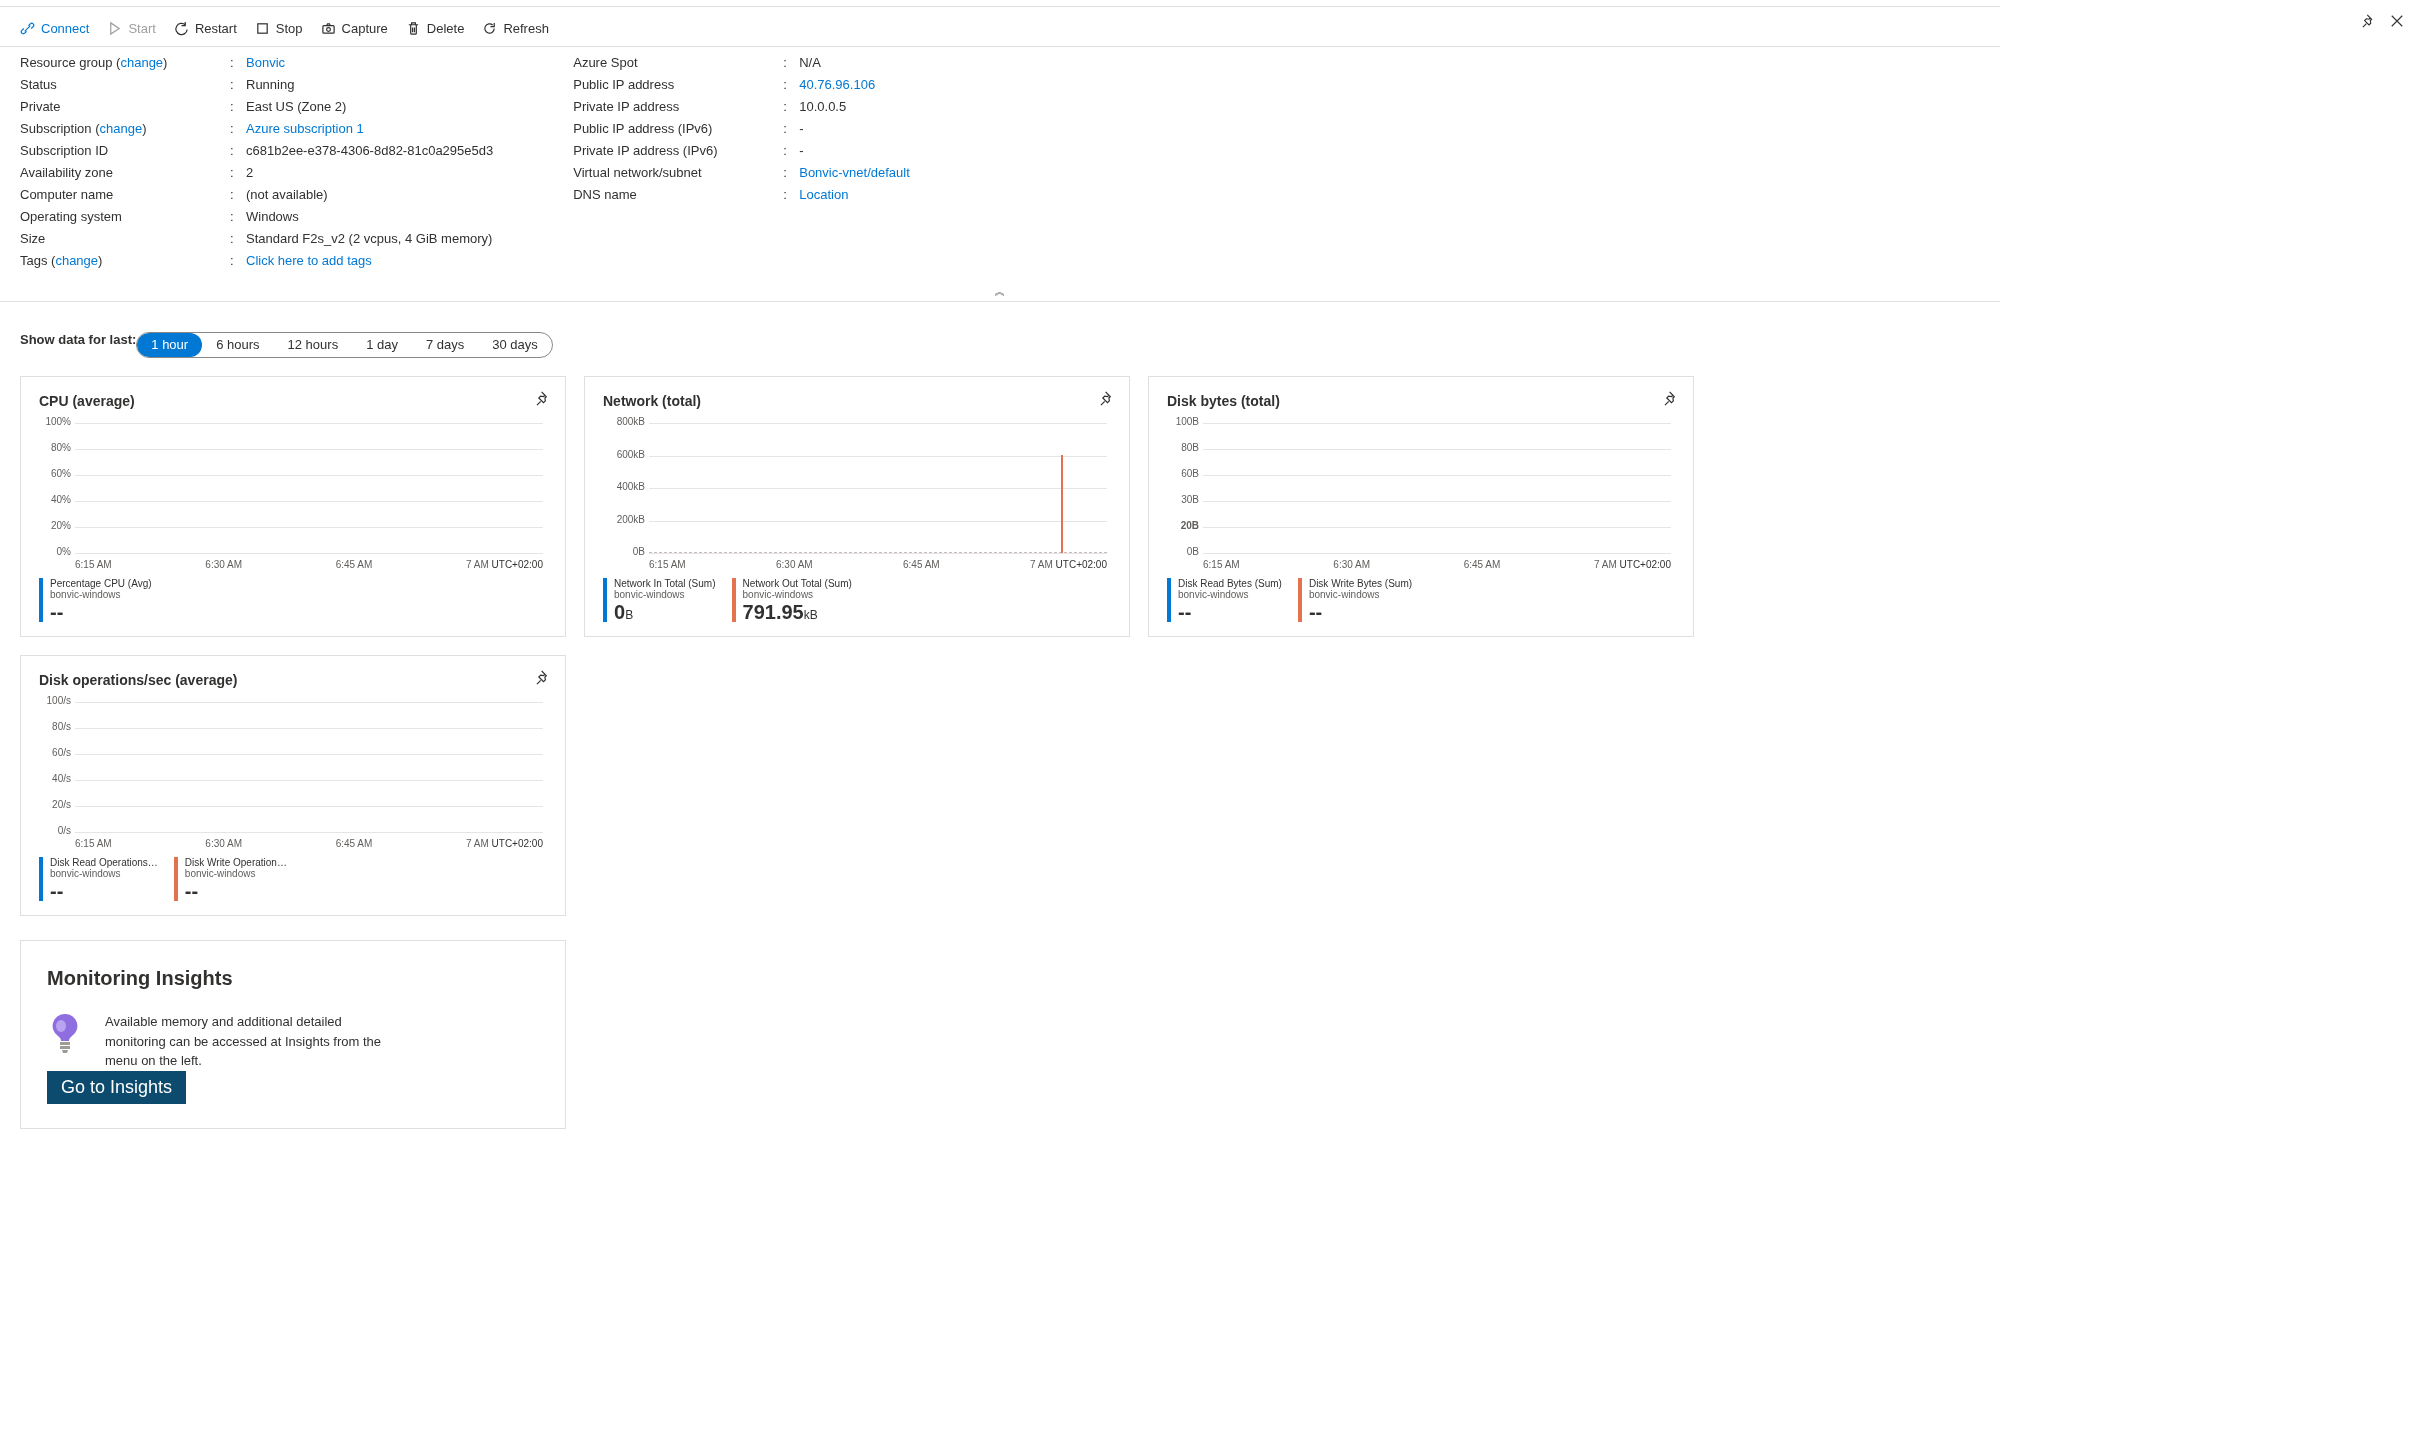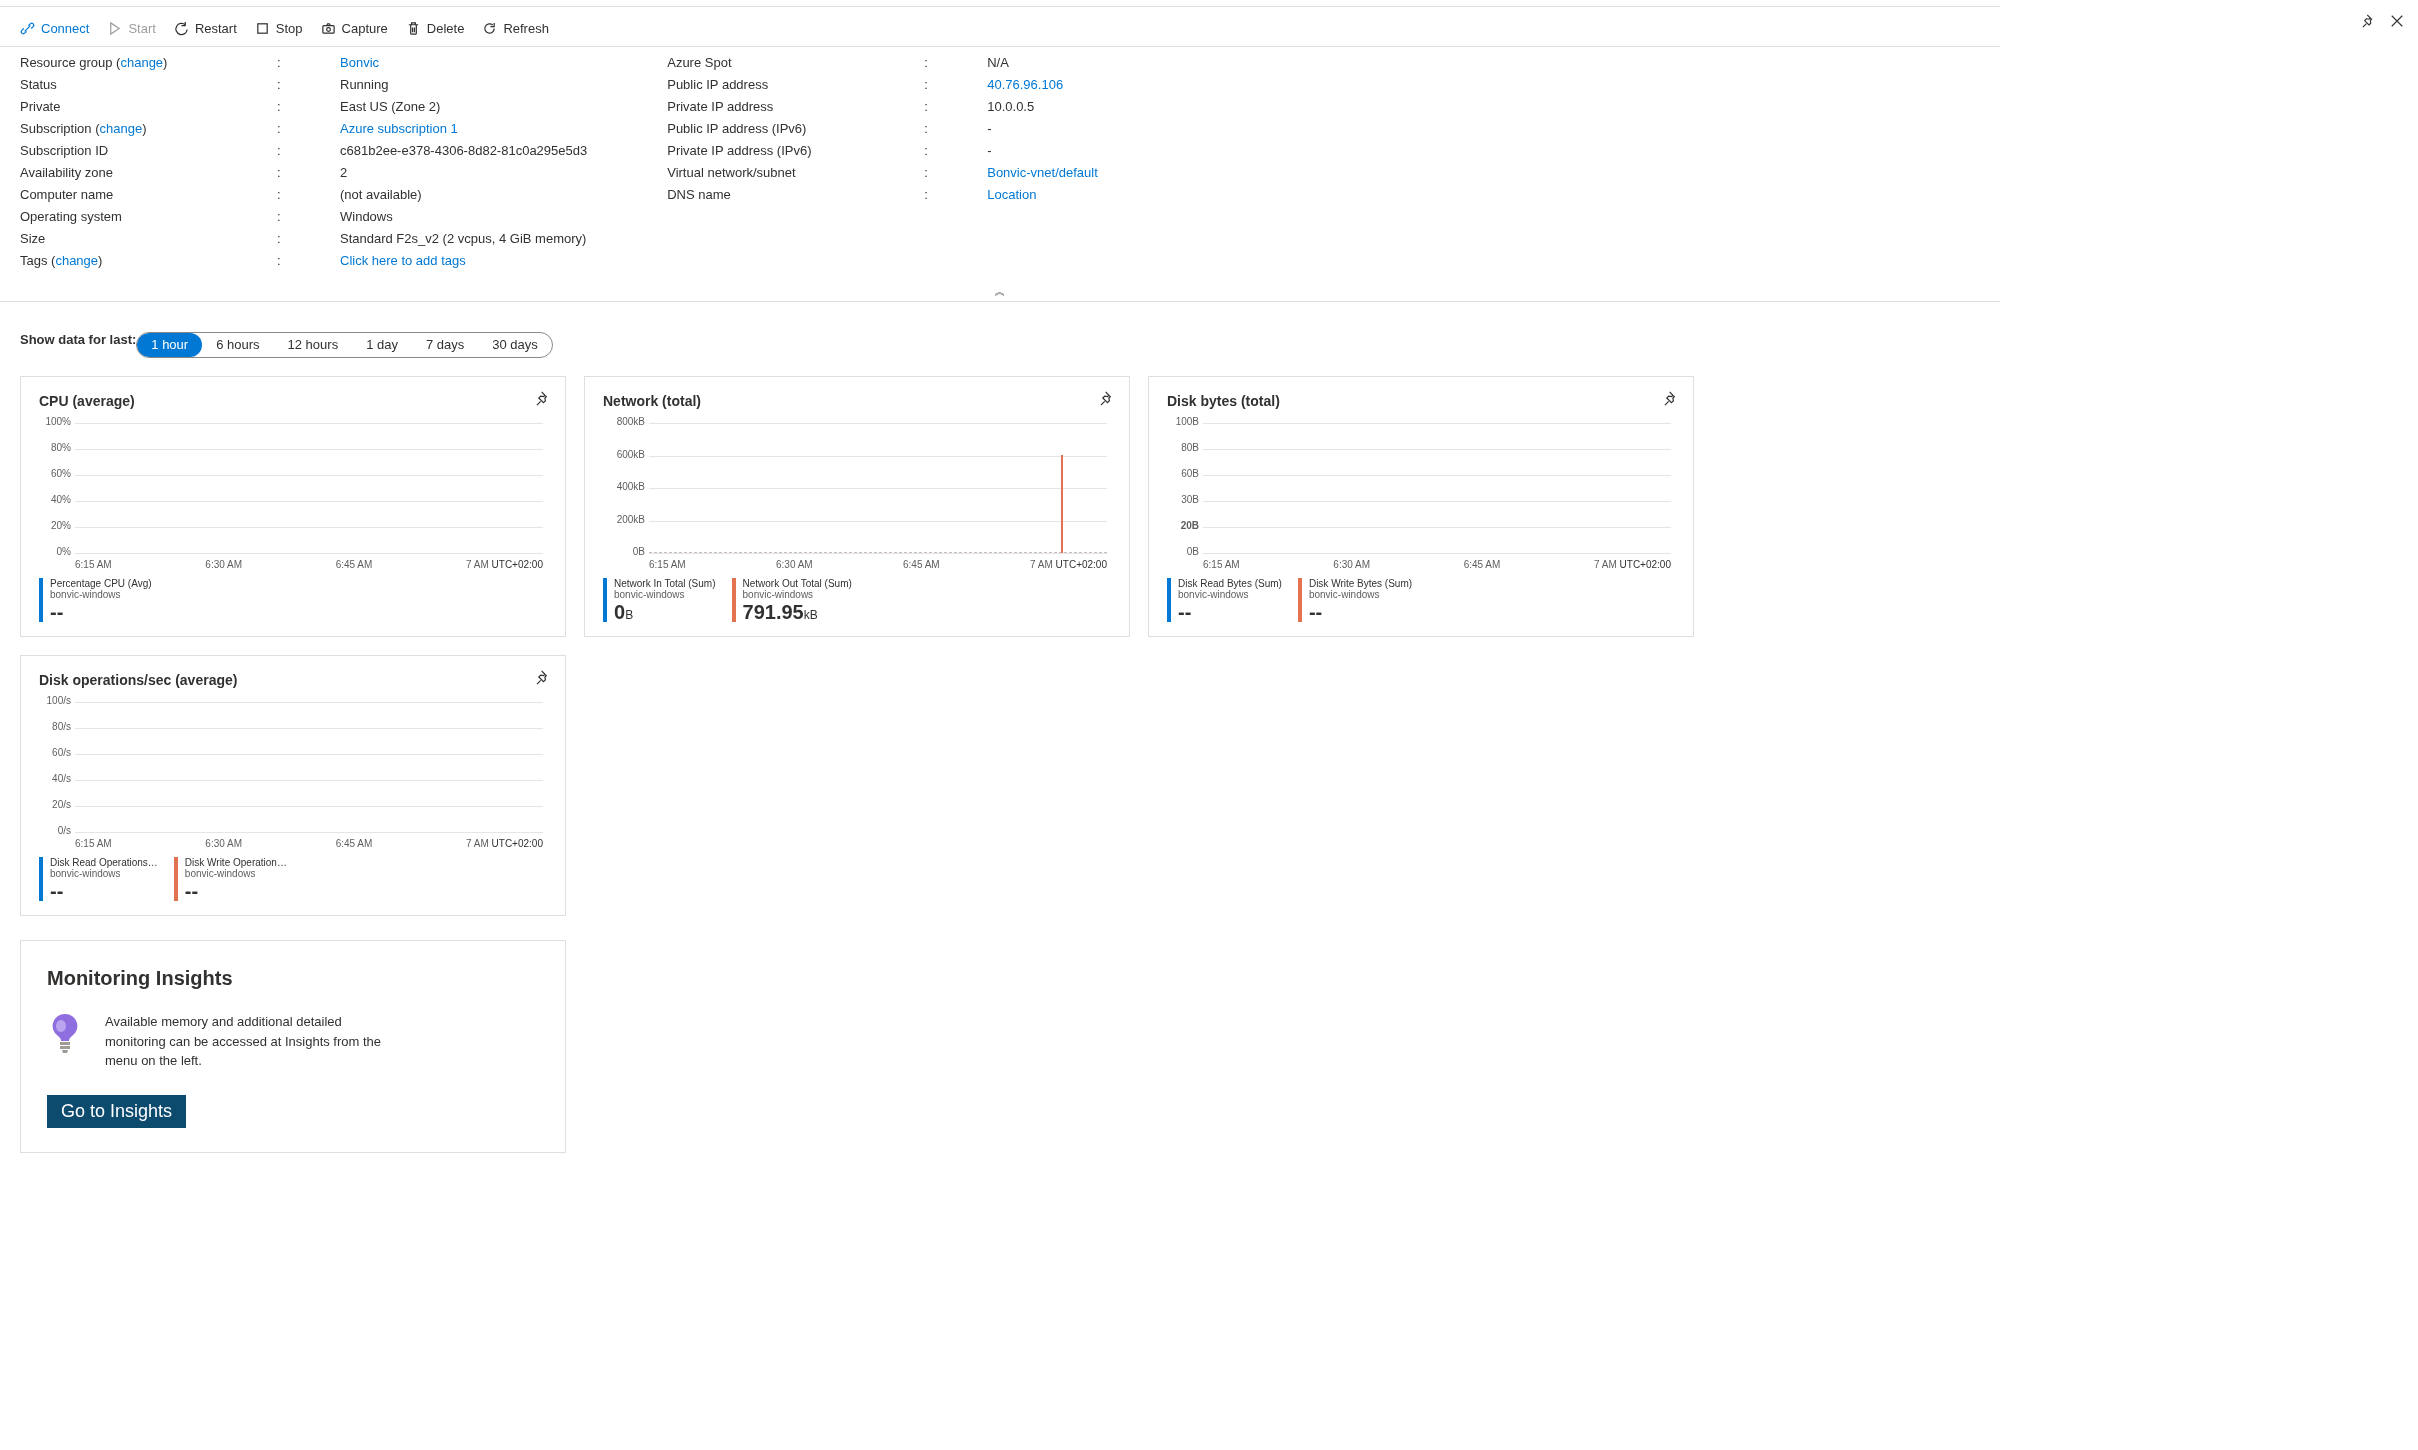--- a/index.html
+++ b/index.html
@@ -13,21 +13,21 @@
 
   .toolbar { display:flex; align-items:center; gap:18px; padding:14px 20px 10px 20px; }
   .toolbar-item { display:flex; align-items:center; gap:6px; color:#323130; cursor:pointer; }
   .toolbar-item.disabled { color:#a19f9d; cursor:default; }
   .toolbar-item svg { width:15px; height:15px; }
   .toolbar-item.connect svg, .toolbar-item.connect span { color:#0078d4; }
   .hr { border-top:1px solid #e1dfdd; }
 
   .props { display:flex; padding:8px 20px 14px 20px; gap:80px; }
   .prop-col { display:flex; flex-direction:column; gap:7px; }
-  .prop-row { display:flex; align-items:baseline;gap:47px; }
+  .prop-row { display:flex; align-items:baseline; }
   .prop-label { width:210px; color:#323130; }
   .prop-sep { width:16px; color:#323130; }
   .prop-val { color:#323130; }
   .collapse { text-align:center; color:#605e5c; font-size:11px; padding:2px 0; }
 
   .range-row { display:flex; align-items:flex-start; padding:30px 20px 18px 20px; }
   .range-label { font-weight:600; }
   .range-pills { display:flex; align-items:center; border:1px solid #8a8886; border-radius:16px; overflow:hidden; height:26px; }
   .range-pill { padding:0 14px; line-height:24px; cursor:pointer; font-size:13px; }
   .range-pill.active { background:#0078d4; color:#fff; border-radius:16px; }
@@ -52,21 +52,21 @@
   .legend-bar.orange { background:#e3734e; }
   .legend-text .s-title { font-size:10px; color:#323130; white-space:nowrap; max-width:150px; overflow:hidden; text-overflow:ellipsis; }
   .legend-text .s-sub { font-size:10px; color:#605e5c; }
   .legend-text .s-val { font-size:20px; font-weight:600; color:#323130; line-height:1; margin-top:2px; }
   .legend-text .s-val .unit { font-size:12px; font-weight:400; }
   .dashed { position:absolute; left:0; right:0; bottom:0; border-top:1px dashed #c8bdb8; }
   .spike { position:absolute; right:44px; bottom:0; width:2px; height:98px; background:#e3734e; }
 
   .insights-card { width:546px; border:1px solid #e1dfdd; margin:4px 20px 20px 20px; padding:26px 26px 24px 26px; }
   .insights-title { font-size:20px; font-weight:700; margin-bottom:22px; }
-  .insights-body { display:flex; gap:22px; margin-bottom:24px; }
+  .insights-body { display:flex; gap:22px; }
   .insights-icon { width:36px; height:42px; }
   .insights-text { max-width:300px; line-height:1.5; }
   .go-btn { background:#0c4a6e; color:#fff; padding:6px 14px; cursor:pointer; display:inline-block; font-size:18px; }
 </style>
 </head>
 <body>
 
 <div class="page">
   <div class="topdiv"></div>
 

